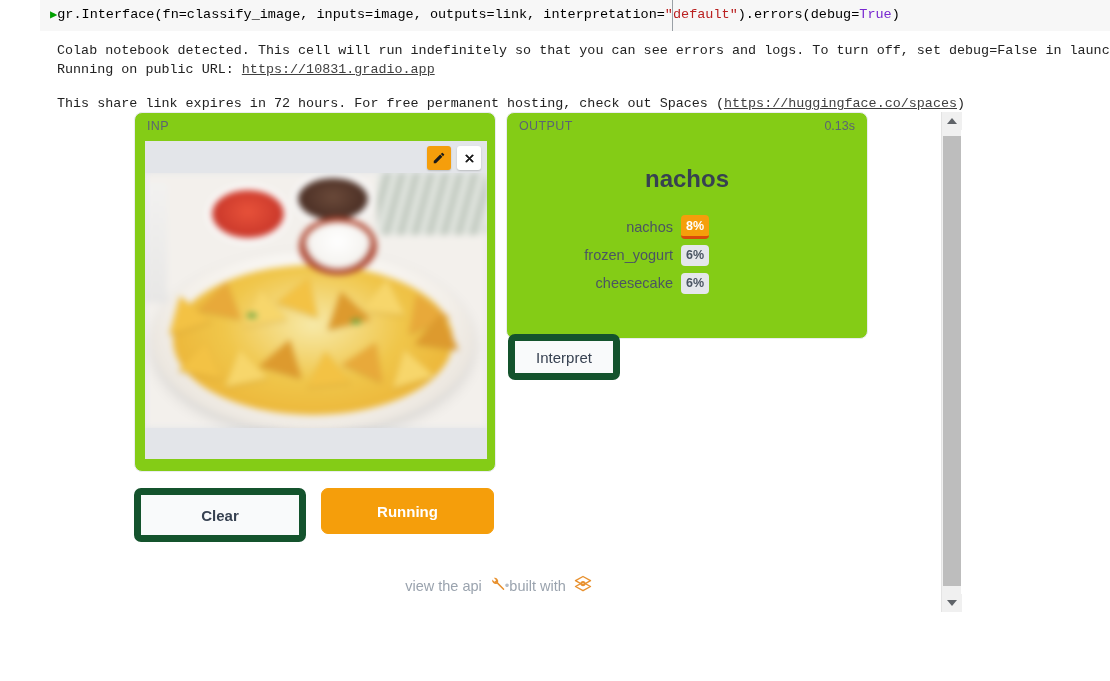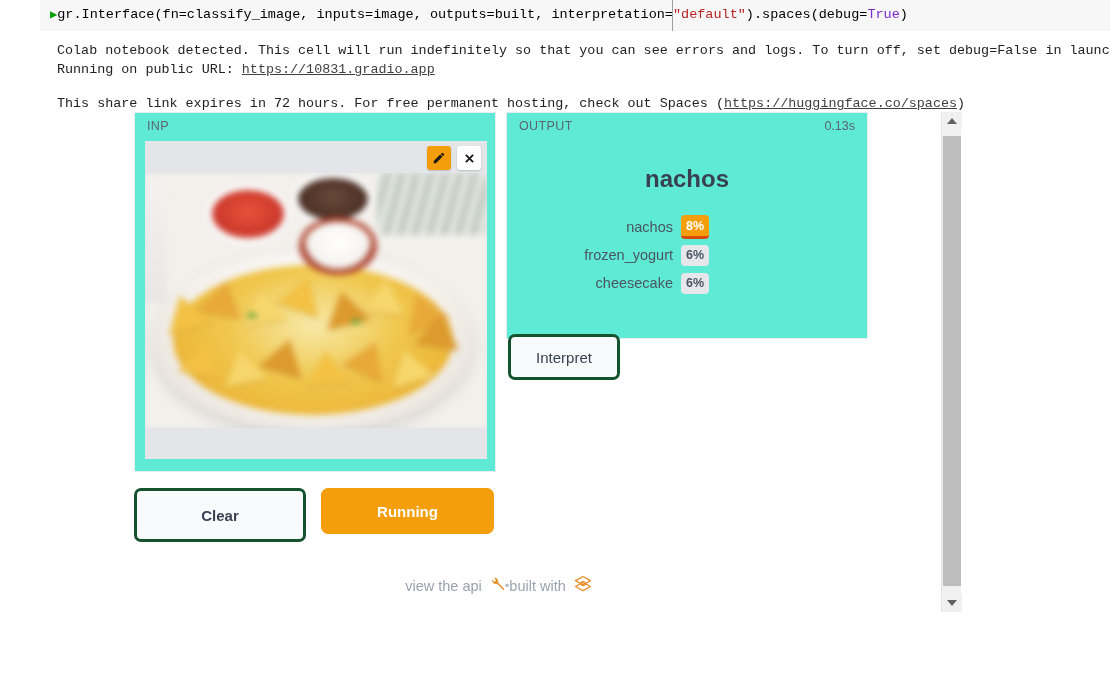--- a/index.html
+++ b/index.html
@@ -51,23 +51,23 @@
 
   
   .gr-app {
     position: absolute; left: 130px; top: 112px; width: 810px; height: 500px;
     background: #ffffff;
   }
 
   
   .panel {
     position: absolute;
-    background: #5eead4;
+    background: #84cc16;
     border: 1px solid #e9ecf1;
-    border-radius: 0;
+    border-radius: 8px;
   }
   .panel-label {
     position: absolute; left: 12px; top: 6px;
     font-size: 12.5px; color: #5b6472; letter-spacing: .4px;
   }
   .panel-time {
     position: absolute; right: 12px; top: 6px;
     font-size: 12.5px; color: #5b6472;
   }
 
@@ -120,21 +120,21 @@
   .conf-bar.rest {
     background: #e5e7eb; color: #4b5563;
   }
 
   
   .btn {
     display: flex; align-items: center; justify-content: center;
     border-radius: 7px; cursor: pointer; user-select: none;
   }
   .btn-light {
-    background: #f9fafb; border: 3px solid #14532d;
+    background: #f9fafb; border: 7px solid #14532d;
     color: #374151; font-size: 15px;
   }
   .btn-primary {
     background: #f59e0b; color: #ffffff; font-size: 15px; font-weight: bold;
     border: 1px solid #f59e0b;
   }
   .btn-clear { font-weight: bold; }
 
   #btn-interpret { position:absolute; left:378px; top:222px; width:112px; height:46px; }
   #btn-screenshot { position:absolute; left:503px; top:222px; width:130px; height:46px; }
@@ -224,21 +224,21 @@
   }
   .herb { position:absolute; width:10px; height:5px; background:#5fa33d; border-radius:50%; }
 </style>
 </head>
 <body>
 
 <div class="page">
 
   <div class="code-cell">
     <div class="code-gutter"></div>
-    <div class="code-line"><span class="run-caret">▶</span><span>gr.Interface(fn=classify_image, inputs=image, outputs=built, interpretation=</span><span class="tok-str">"default"</span><span>).spaces(debug=</span><span class="tok-kw">True</span><span>)</span></div>
+    <div class="code-line"><span class="run-caret">▶</span><span>gr.Interface(fn=classify_image, inputs=image, outputs=link, interpretation=</span><span class="tok-str">"default"</span><span>).errors(debug=</span><span class="tok-kw">True</span><span>)</span></div>
     <div class="caret-bar"></div>
   </div>
 
   <div class="log" id="log1">Colab notebook detected. This cell will run indefinitely so that you can see errors and logs. To turn off, set debug=False in launch().</div>
   <div class="log" id="log2"><span>Running on public URL: </span><span class="link">https://10831.gradio.app</span></div>
   <div class="log" id="log3"><span>This share link expires in 72 hours. For free permanent hosting, check out Spaces (</span><span class="link">https://huggingface.co/spaces</span><span>)</span></div>
 
   <div class="gr-app">
 
     <div class="panel" id="input-panel">

